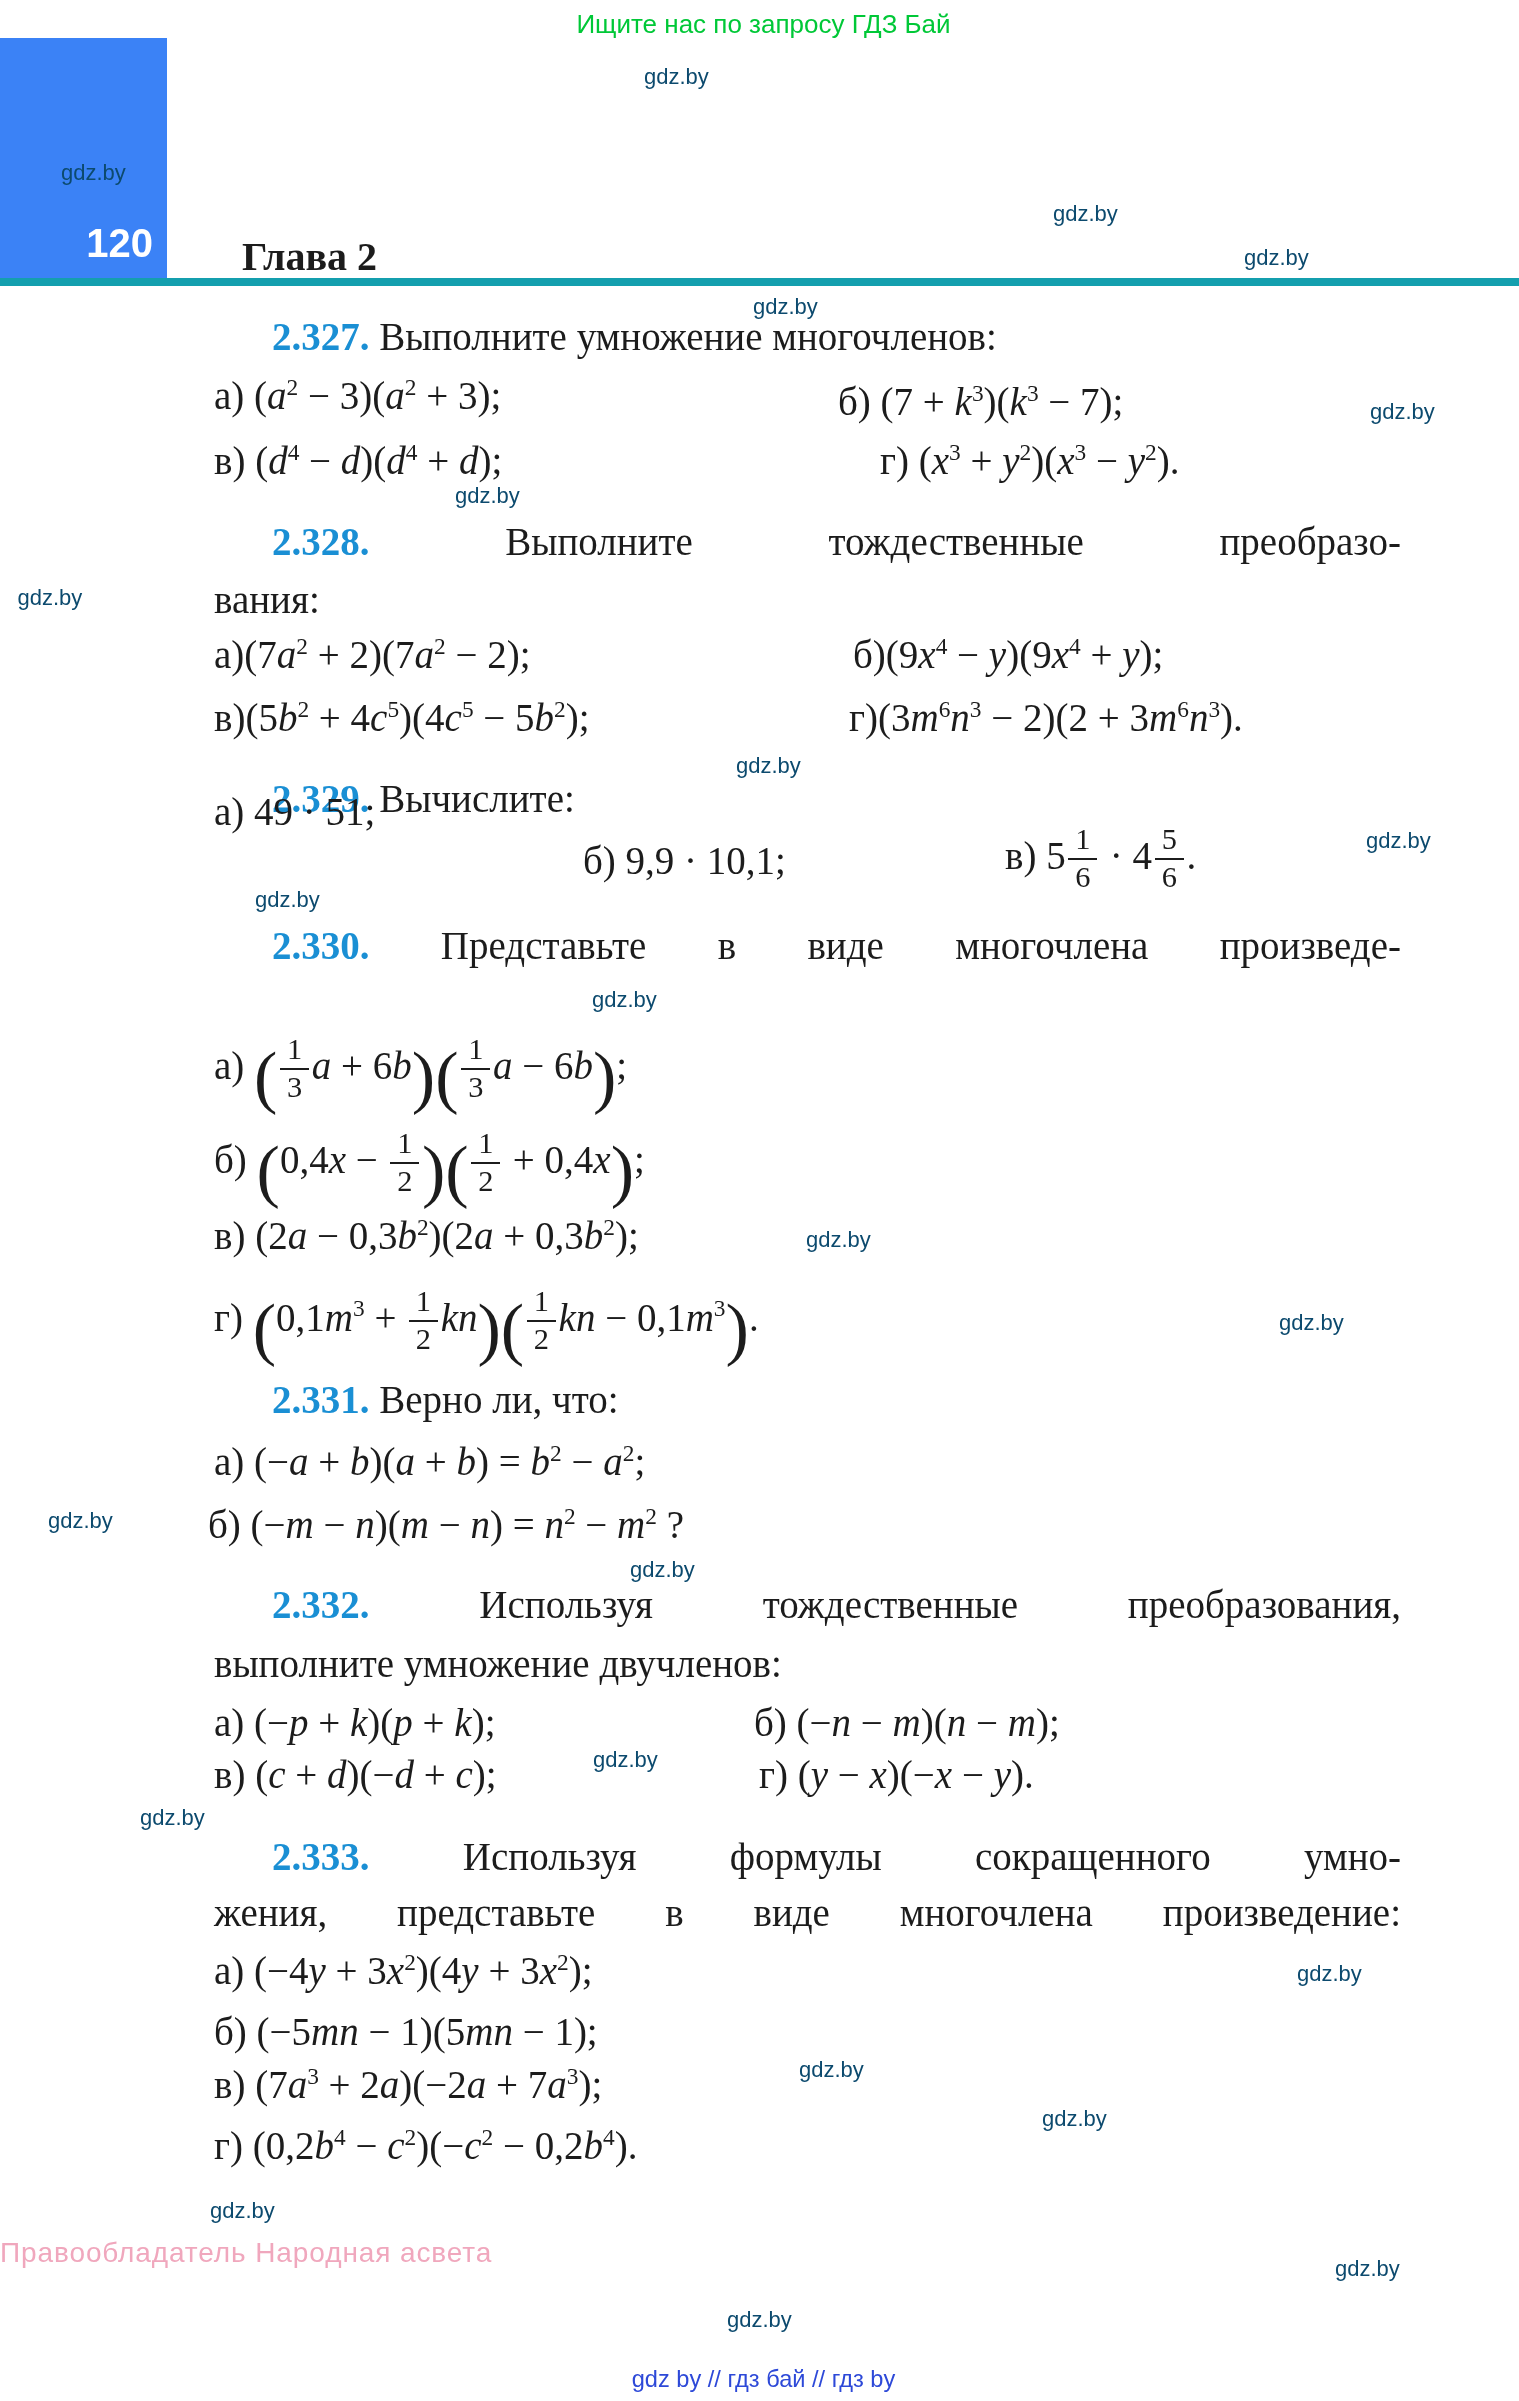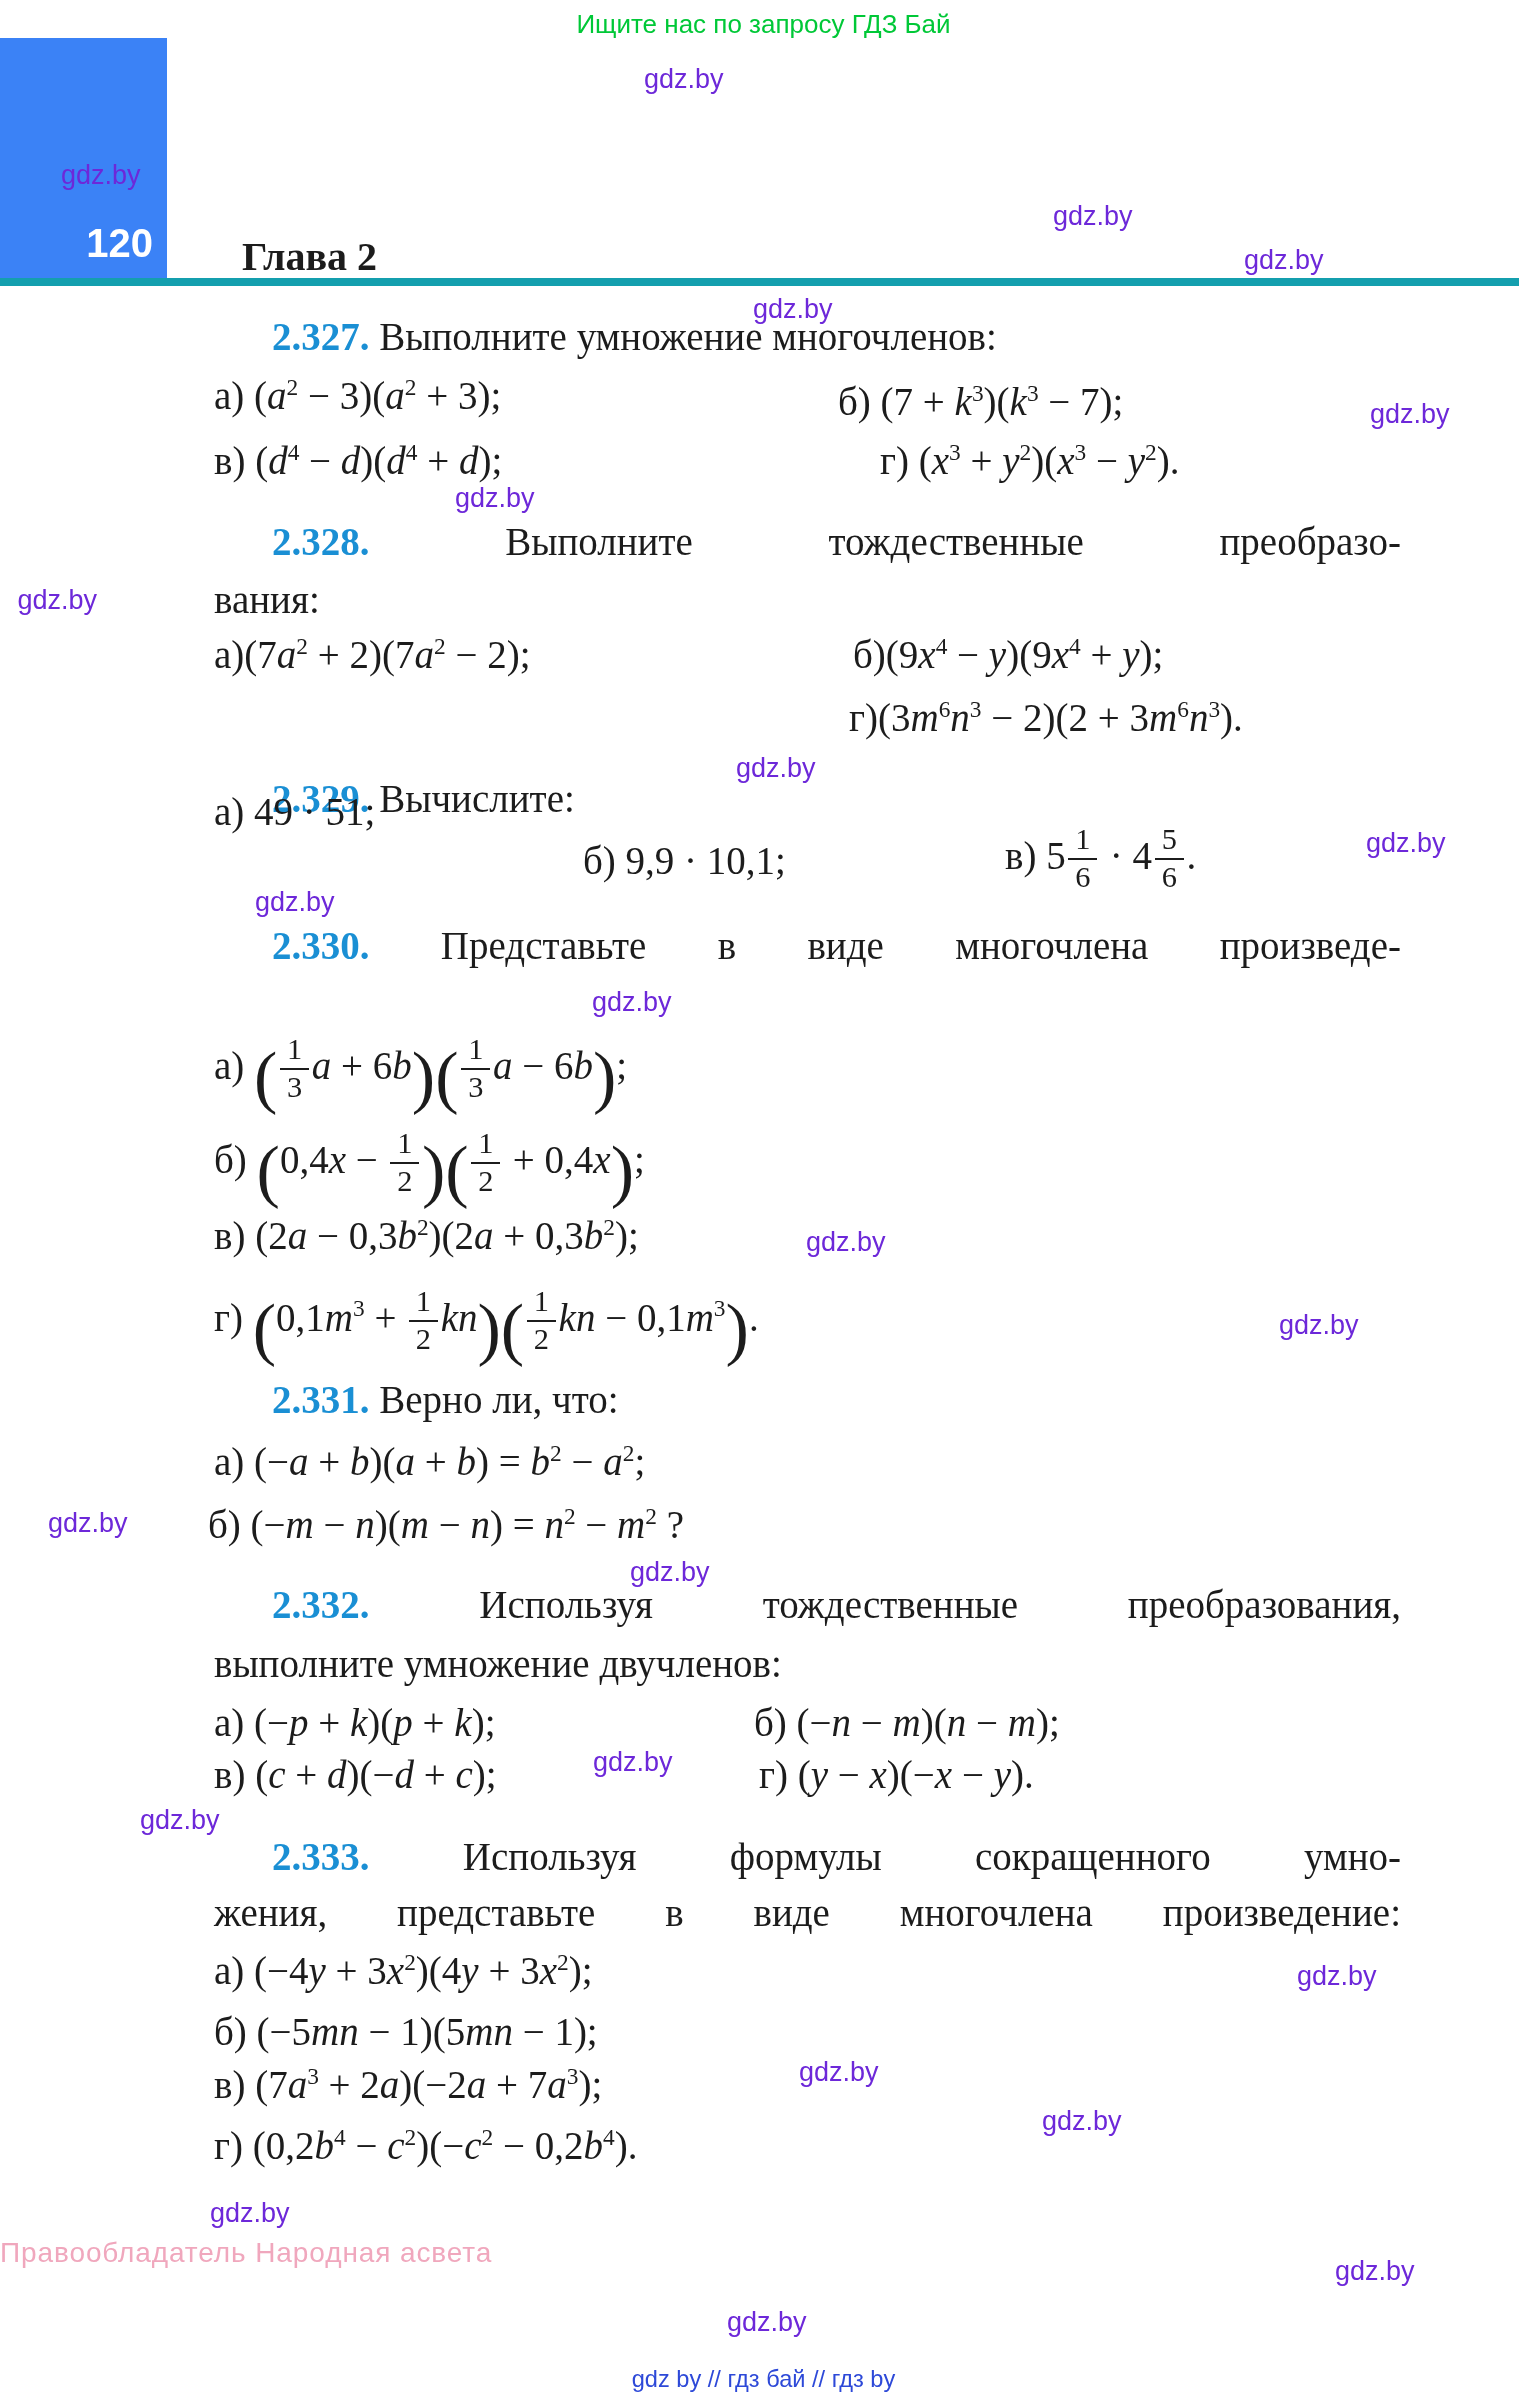--- a/index.html
+++ b/index.html
@@ -15,22 +15,22 @@
   .sidebar { position:absolute; left:0; top:38px; width:167px; height:242px; background:#3b82f6; }
   .pageno {
     position:absolute; right:14px; bottom:14px;
     font-family:"Liberation Sans", sans-serif; font-weight:bold; font-size:40px; color:#ffffff;
   }
   .chapter { position:absolute; left:242px; top:221px; font-size:40px; font-weight:bold; white-space:nowrap;margin-top:12px; }
   .rule { position:absolute; left:0; top:278px; width:100%; height:7.9px; background:#149fae; }
 
   
   .wm {
-    position:absolute; font-family:"Liberation Sans", sans-serif; font-size:27px;
-    color:#6d28d9; white-space:nowrap;
+    position:absolute; font-family:"Liberation Sans", sans-serif; font-size:22px;
+    color:#0c4a6e; white-space:nowrap;
   }
 
   
   .ptitle { position:absolute; left:214px; width:1187px; font-size:39px; line-height:1.22; }
   .indent { text-indent:58px; }
   .fill { text-align:justify; text-align-last:justify; }
   .pnum { color:#1a8fd4; font-weight:bold; }
   .mrow { position:absolute; font-size:39px; line-height:1.2; white-space:nowrap; }
   .mrow i { font-style:italic; }
   .mrow sup { font-size:60%; line-height:0; vertical-align:0.62em; }
@@ -98,20 +98,21 @@
   <div class="mrow" style="left:214px;top:438px">в) (<i>d</i><sup>4</sup> − <i>d</i>)(<i>d</i><sup>4</sup> + <i>d</i>);</div>
   <div class="mrow" style="left:880px;top:438px">г) (<i>x</i><sup>3</sup> + <i>y</i><sup>2</sup>)(<i>x</i><sup>3</sup> − <i>y</i><sup>2</sup>).</div>
 
   <div class="ptitle indent fill" style="top:518px">
     <span class="pnum">2.328.</span>
     <span>Выполните тождественные преобразо-</span>
   </div>
   <div class="ptitle" style="top:576px">вания:</div>
   <div class="mrow" style="left:214px;top:632px">а)(7<i>a</i><sup>2</sup> + 2)(7<i>a</i><sup>2</sup> − 2);</div>
   <div class="mrow" style="left:853px;top:632px">б)(9<i>x</i><sup>4</sup> − <i>y</i>)(9<i>x</i><sup>4</sup> + <i>y</i>);</div>
+  <div class="mrow" style="left:214px;top:695px">в)(5<i>b</i><sup>2</sup> + 4<i>c</i><sup>5</sup>)(4<i>c</i><sup>5</sup> − 5<i>b</i><sup>2</sup>);</div>
   <div class="mrow" style="left:849px;top:695px">г)(3<i>m</i><sup>6</sup><i>n</i><sup>3</sup> − 2)(2 + 3<i>m</i><sup>6</sup><i>n</i><sup>3</sup>).</div>
 
   <div class="ptitle indent" style="top:775px">
     <span class="pnum">2.329.</span>
     <span>Вычислите:</span>
   </div>
   <div class="mrow" style="left:214px;top:789px">а) 49 · 51;</div>
   <div class="mrow" style="left:583px;top:838px">б) 9,9 · 10,1;</div>
   <div class="mrow" style="left:1005px;top:823px">в) 5<span class="fr"><span class="nu">1</span><span class="de">6</span></span> · 4<span class="fr"><span class="nu">5</span><span class="de">6</span></span>.</div>
 

